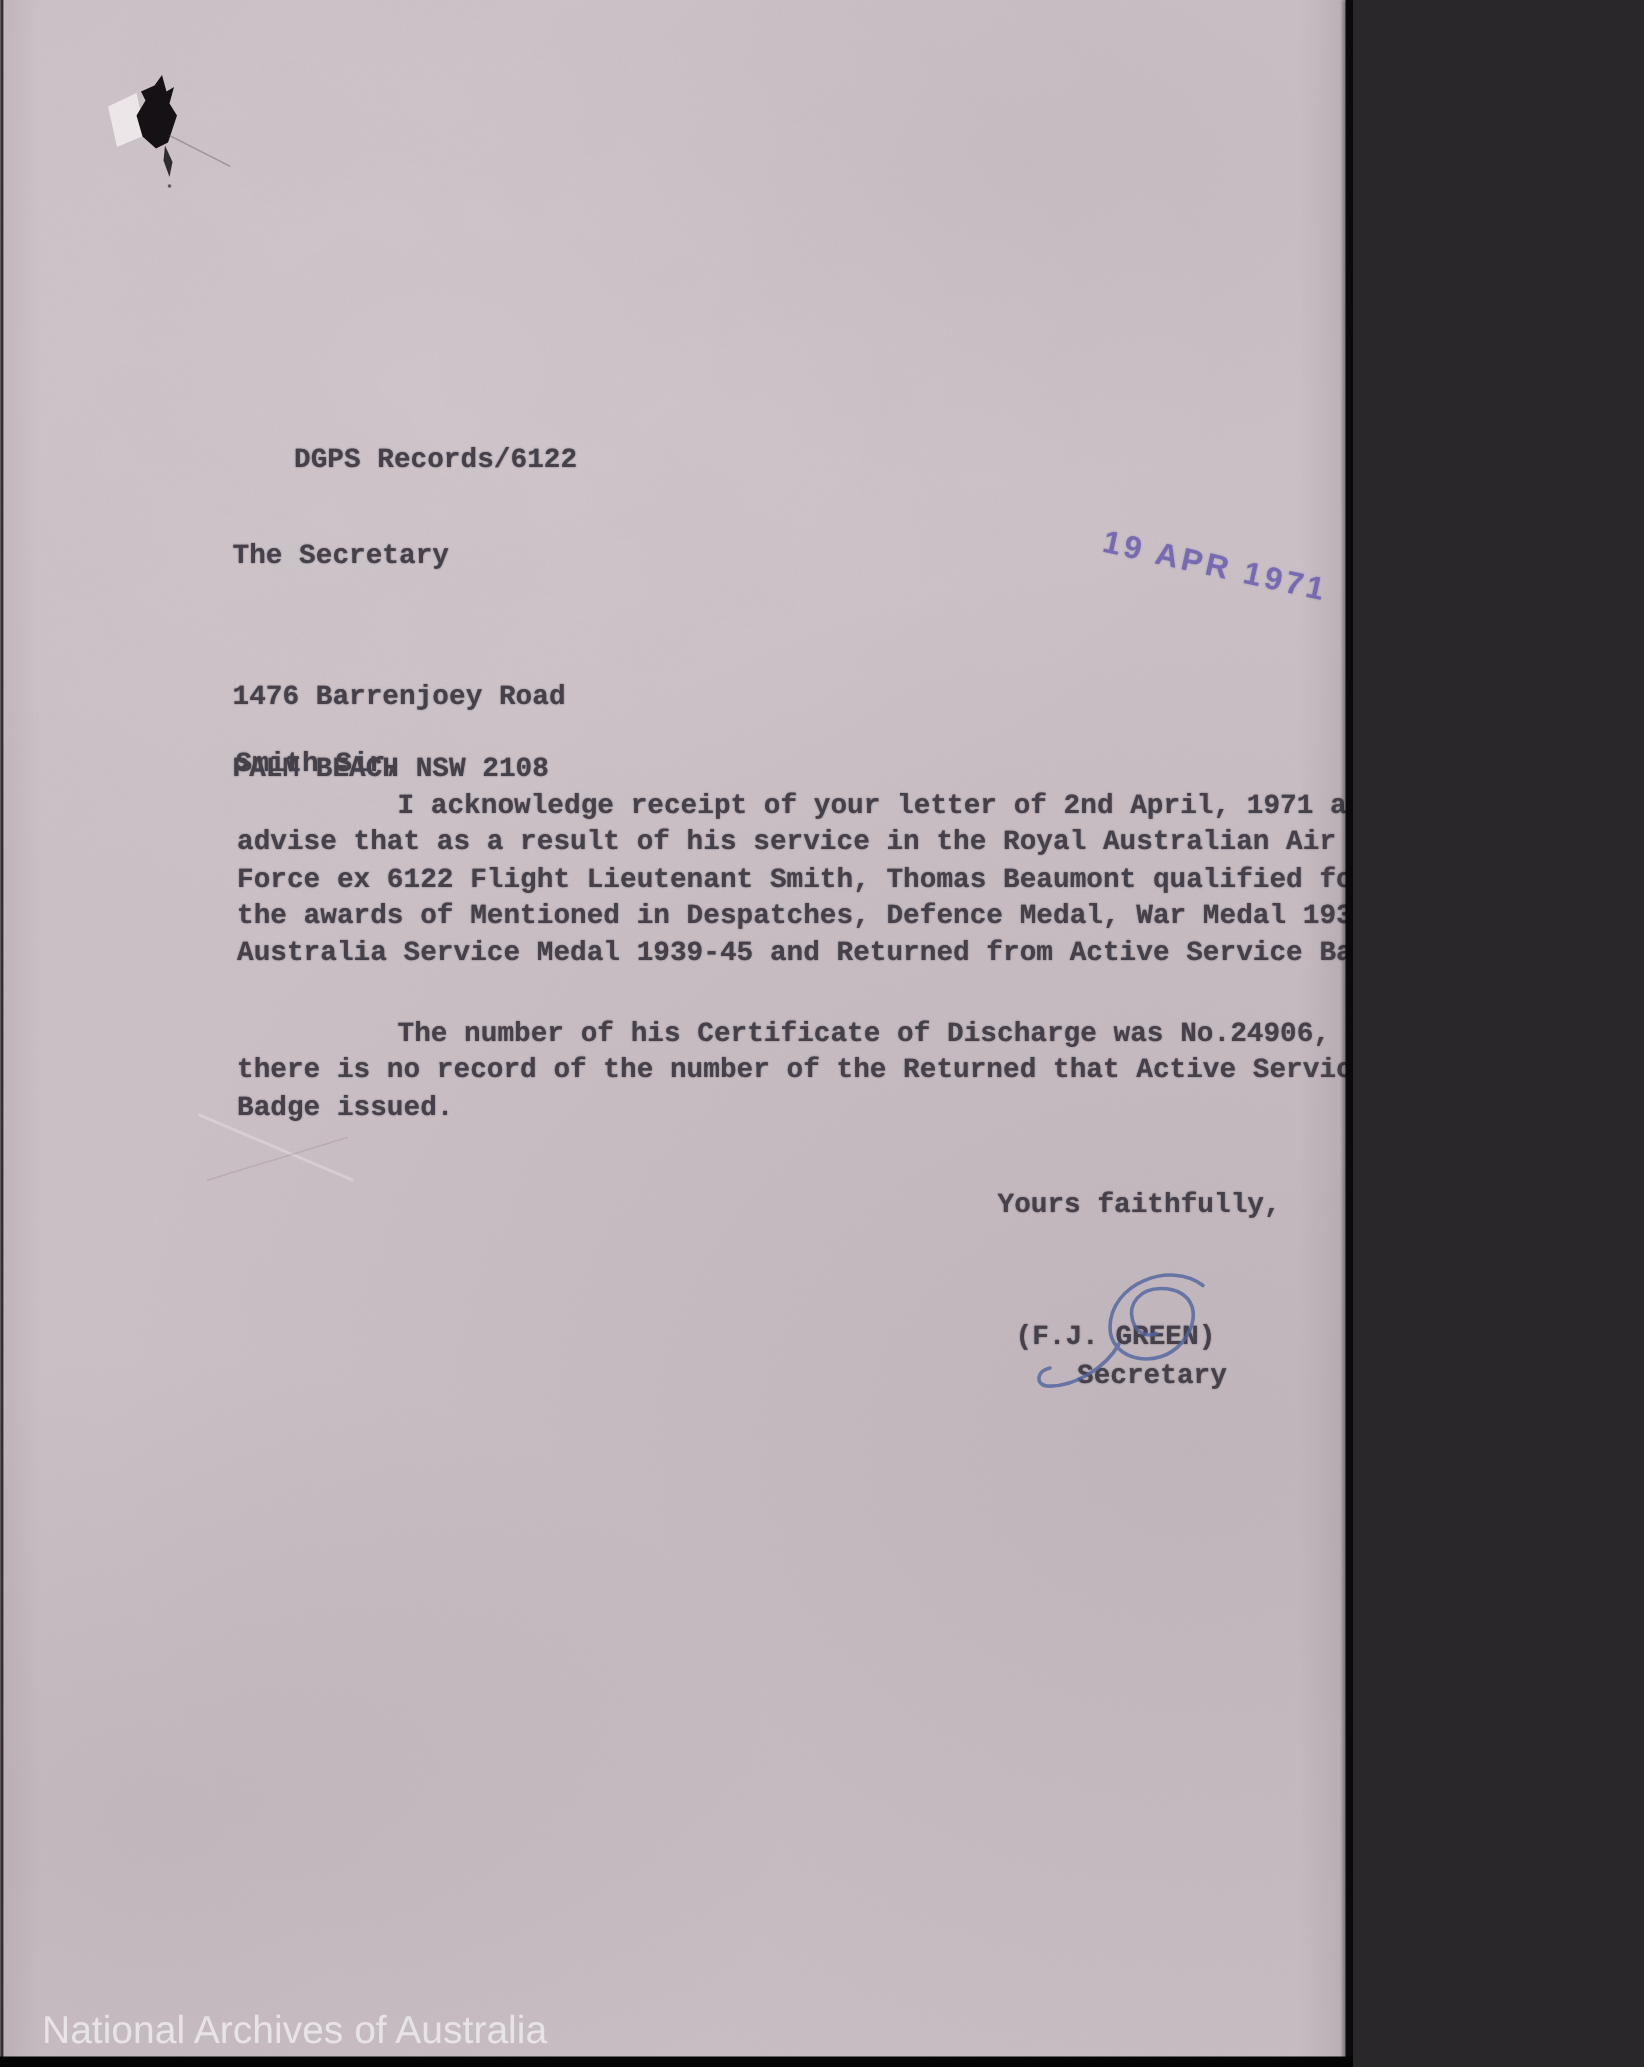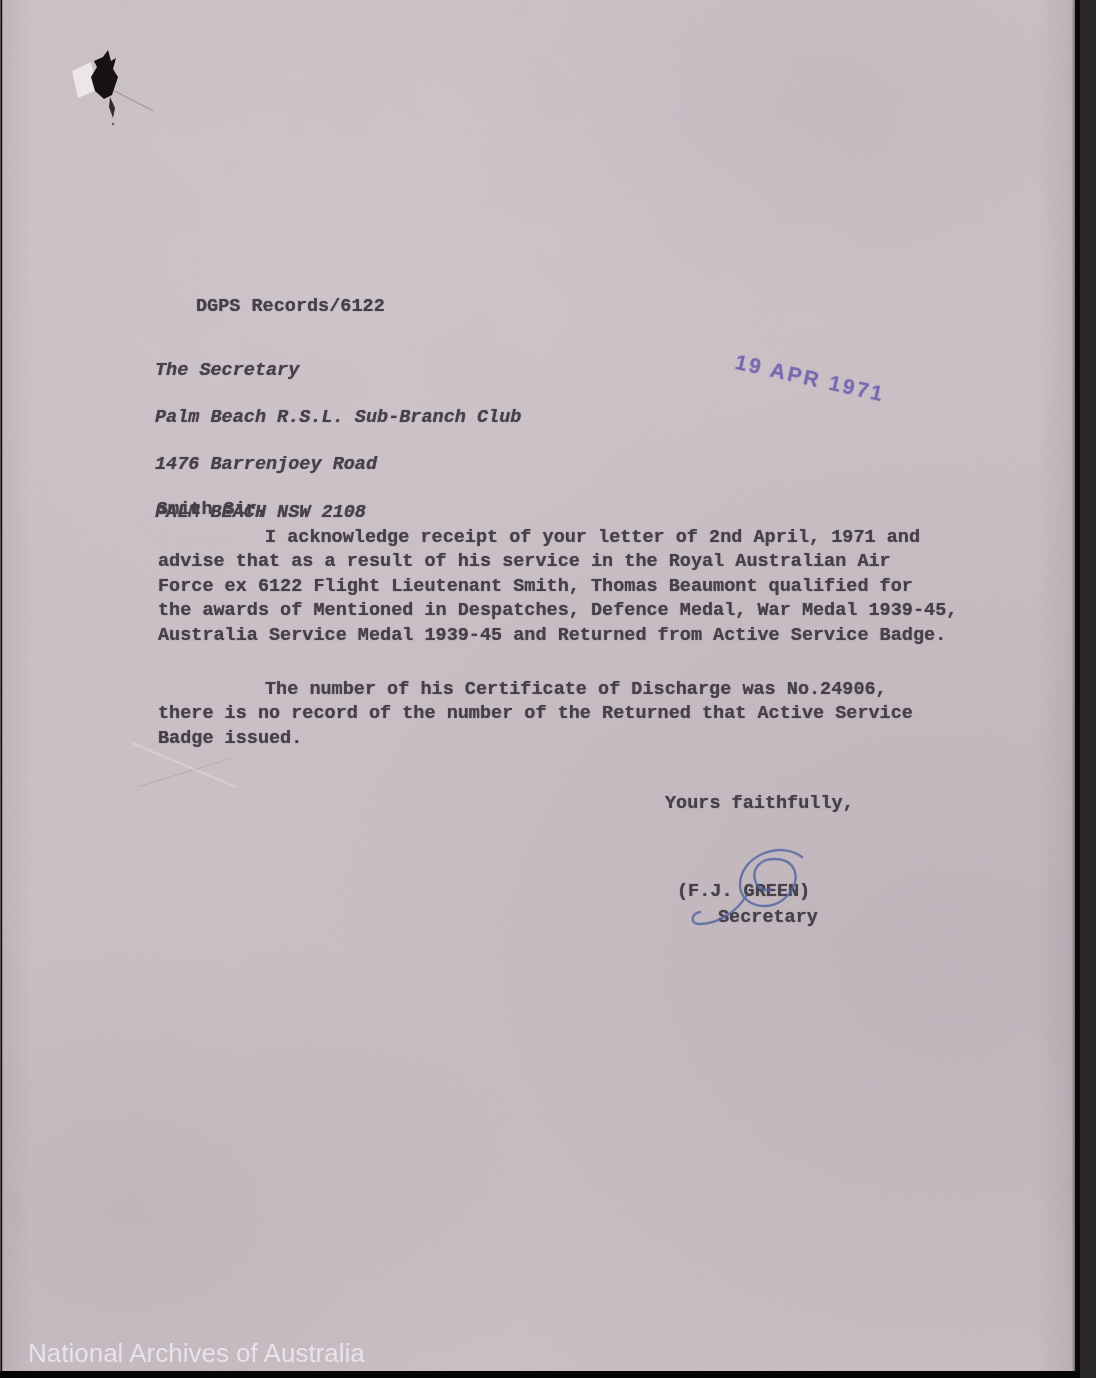--- a/index.html
+++ b/index.html
@@ -1,18 +1,18 @@
 <!DOCTYPE html>
 <html><head>
 <meta charset="utf-8">
 <style>
   html,body{margin:0;padding:0;background:#2a272a;}
   .scan{
     position:relative;
-    width:1080px;height:1378px;
+    width:902px;height:1378px;
     overflow:hidden;
     background-color:#ccc1c7;
     background-image:
       radial-gradient(ellipse 900px 650px at 32% 18%, rgba(255,255,255,0.10), transparent 62%),
       radial-gradient(ellipse 1100px 900px at 88% 70%, rgba(92,82,90,0.10), transparent 66%),
       radial-gradient(ellipse 700px 520px at 12% 88%, rgba(92,82,90,0.09), transparent 60%),
       radial-gradient(ellipse 500px 300px at 75% 8%, rgba(150,135,145,0.10), transparent 70%),
       linear-gradient(90deg, rgba(70,62,70,0.10) 0, transparent 3%, transparent 96%, rgba(70,62,70,0.14) 100%);
     font-family:"Liberation Mono", monospace;
   }
@@ -20,21 +20,21 @@
   .typed{
     position:absolute;
     color:#45404a;
     font-weight:bold;
     font-size:18.5px;
     line-height:24.4px;
     white-space:pre-wrap;
     text-shadow:0 0 1.1px rgba(69,64,74,0.8);
   }
   .ref{left:196px;top:295px;}
-  .address{left:155px;top:359px;line-height:23.6px;font-style:italic;}
+  .address{left:155px;top:359px;line-height:23.6px;}
   .salutation{left:157px;top:498px;}
   .para{width:880px;}
   .p1{left:158px;top:526px;text-indent:107px;}
   .p2{left:158px;top:678px;text-indent:107px;}
   .closing{left:665px;top:792px;}
   .sig-name{left:677px;top:880px;}
   .sig-title{left:718px;top:906px;}
   .stamp{
     position:absolute;left:738px;top:350px;
     font-family:"Liberation Sans", sans-serif;
@@ -89,21 +89,21 @@
     <polygon points="50,52 55,63 53,73 49,62" fill="#151115" opacity="0.85"></polygon>
     <circle cx="53" cy="79" r="1.2" fill="#151115" opacity="0.6"></circle>
   </svg>
   <div class="crease scratch"></div>
 
   <div class="typed ref">DGPS Records/6122</div>
 
   <div class="stamp">19 APR 1971</div>
 
   <div class="typed address"><span>The Secretary</span><br>
-<span>Palm Beach R.S.L. Sub-Branch Club</span><br>
+<br>
 <span>1476 Barrenjoey Road</span><br>
 <span>PALM BEACH NSW 2108</span></div>
 
   <div class="typed salutation">Smith Sir,</div>
 
   <div class="typed para p1">I acknowledge receipt of your letter of 2nd April, 1971 and
 advise that as a result of his service in the Royal Australian Air
 Force ex 6122 Flight Lieutenant Smith, Thomas Beaumont qualified for
 the awards of Mentioned in Despatches, Defence Medal, War Medal 1939-45,
 Australia Service Medal 1939-45 and Returned from Active Service Badge.</div>

